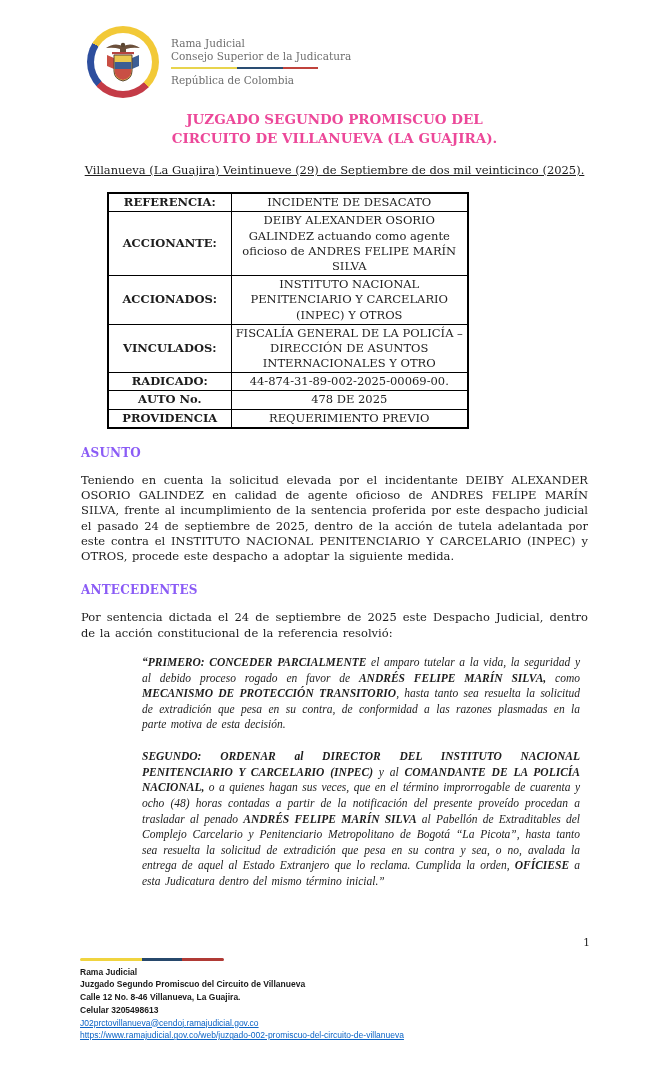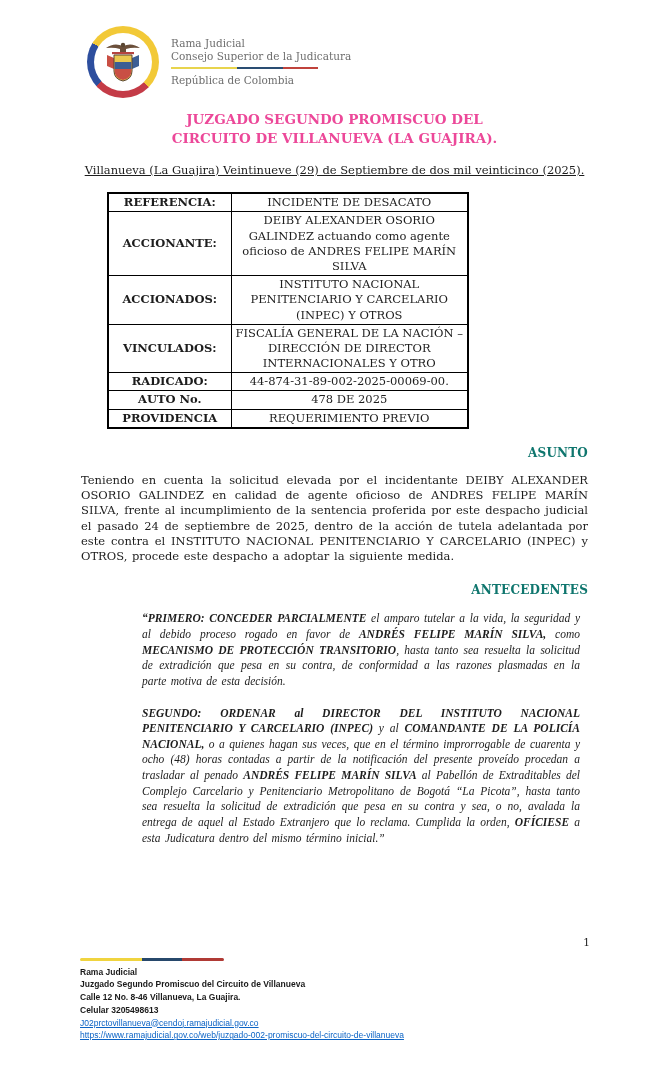--- a/index.html
+++ b/index.html
@@ -56,22 +56,22 @@
   table.case-table td {
     border:1.6px solid #000;
     font-size:11.5px; line-height:1.32;
     text-align:center; vertical-align:middle;
     padding:1px 4px;
   }
   td.cell-label { font-weight:bold; width:123px; }
 
   
   .section-heading {
-    font-weight:bold; font-size:12px; text-align:right;
-    margin-top:17px; color:#0f766e; letter-spacing:.2px;
+    font-weight:bold; font-size:12px; text-align:left;
+    margin-top:17px; color:#8b5cf6; letter-spacing:.2px;
   }
   .para {
     font-size:11.5px; line-height:1.33; text-align:justify;
     margin-top:13px;
     word-spacing:1px;
   }
   .quote {
     font-size:11.5px; line-height:1.36; text-align:justify;
     font-style:italic;
     margin:14px 8px 0 61px;
@@ -146,41 +146,42 @@
         <tr>
           <td class="cell-label">ACCIONANTE:</td>
           <td>DEIBY ALEXANDER OSORIO GALINDEZ actuando como agente oficioso de ANDRES FELIPE MARÍN SILVA</td>
         </tr>
         <tr>
           <td class="cell-label">ACCIONADOS:</td>
           <td>INSTITUTO NACIONAL PENITENCIARIO Y CARCELARIO (INPEC) Y OTROS</td>
         </tr>
         <tr>
           <td class="cell-label">VINCULADOS:</td>
-          <td>FISCALÍA GENERAL DE LA NACIÓN –DIRECCIÓN DE DIRECTOR INTERNACIONALES Y OTRO</td>
+          <td>FISCALÍA GENERAL DE LA POLICÍA –DIRECCIÓN DE ASUNTOS INTERNACIONALES Y OTRO</td>
         </tr>
         <tr>
           <td class="cell-label">RADICADO:</td>
           <td>44-874-31-89-002-2025-00069-00.</td>
         </tr>
         <tr>
           <td class="cell-label">AUTO No.</td>
           <td>478 DE 2025</td>
         </tr>
         <tr>
           <td class="cell-label">PROVIDENCIA</td>
           <td>REQUERIMIENTO PREVIO</td>
         </tr>
       </tbody>
     </table>
 
     <div class="section-heading">ASUNTO</div>
     <p class="para">Teniendo en cuenta la solicitud elevada por el incidentante DEIBY ALEXANDER OSORIO GALINDEZ en calidad de agente oficioso de ANDRES FELIPE MARÍN SILVA, frente al incumplimiento de la sentencia proferida por este despacho judicial el pasado 24 de septiembre de 2025, dentro de la acción de tutela adelantada por este contra el INSTITUTO NACIONAL PENITENCIARIO Y CARCELARIO (INPEC) y OTROS, procede este despacho a adoptar la siguiente medida.</p>
 
     <div class="section-heading" style="margin-top:19px;">ANTECEDENTES</div>
+    <p class="para">Por sentencia dictada el 24 de septiembre de 2025 este Despacho Judicial, dentro de la acción constitucional de la referencia resolvió:</p>
 
     <p class="quote"><span class="b">“PRIMERO: CONCEDER PARCIALMENTE</span><span> el amparo tutelar a la vida, la seguridad y al debido proceso rogado en favor de </span><span class="b">ANDRÉS FELIPE MARÍN SILVA,</span><span> como </span><span class="b">MECANISMO DE PROTECCIÓN TRANSITORIO</span><span>, hasta tanto sea resuelta la solicitud de extradición que pesa en su contra, de conformidad a las razones plasmadas en la parte motiva de esta decisión.</span></p>
 
     <p class="quote" style="margin-top:16px;"><span class="b">SEGUNDO: ORDENAR al DIRECTOR DEL INSTITUTO NACIONAL PENITENCIARIO Y CARCELARIO (INPEC)</span><span> y al </span><span class="b">COMANDANTE DE LA POLICÍA NACIONAL,</span><span> o a quienes hagan sus veces, que en el término improrrogable de cuarenta y ocho (48) horas contadas a partir de la notificación del presente proveído procedan a trasladar al penado </span><span class="b">ANDRÉS FELIPE MARÍN SILVA</span><span> al Pabellón de Extraditables del Complejo Carcelario y Penitenciario Metropolitano de Bogotá “La Picota”, hasta tanto sea resuelta la solicitud de extradición que pesa en su contra y sea, o no, avalada la entrega de aquel al Estado Extranjero que lo reclama. Cumplida la orden, </span><span class="b">OFÍCIESE</span><span> a esta Judicatura dentro del mismo término inicial.”</span></p>
 
   </div>
 
   <div class="page-number">1</div>
 
   <div class="footer">

